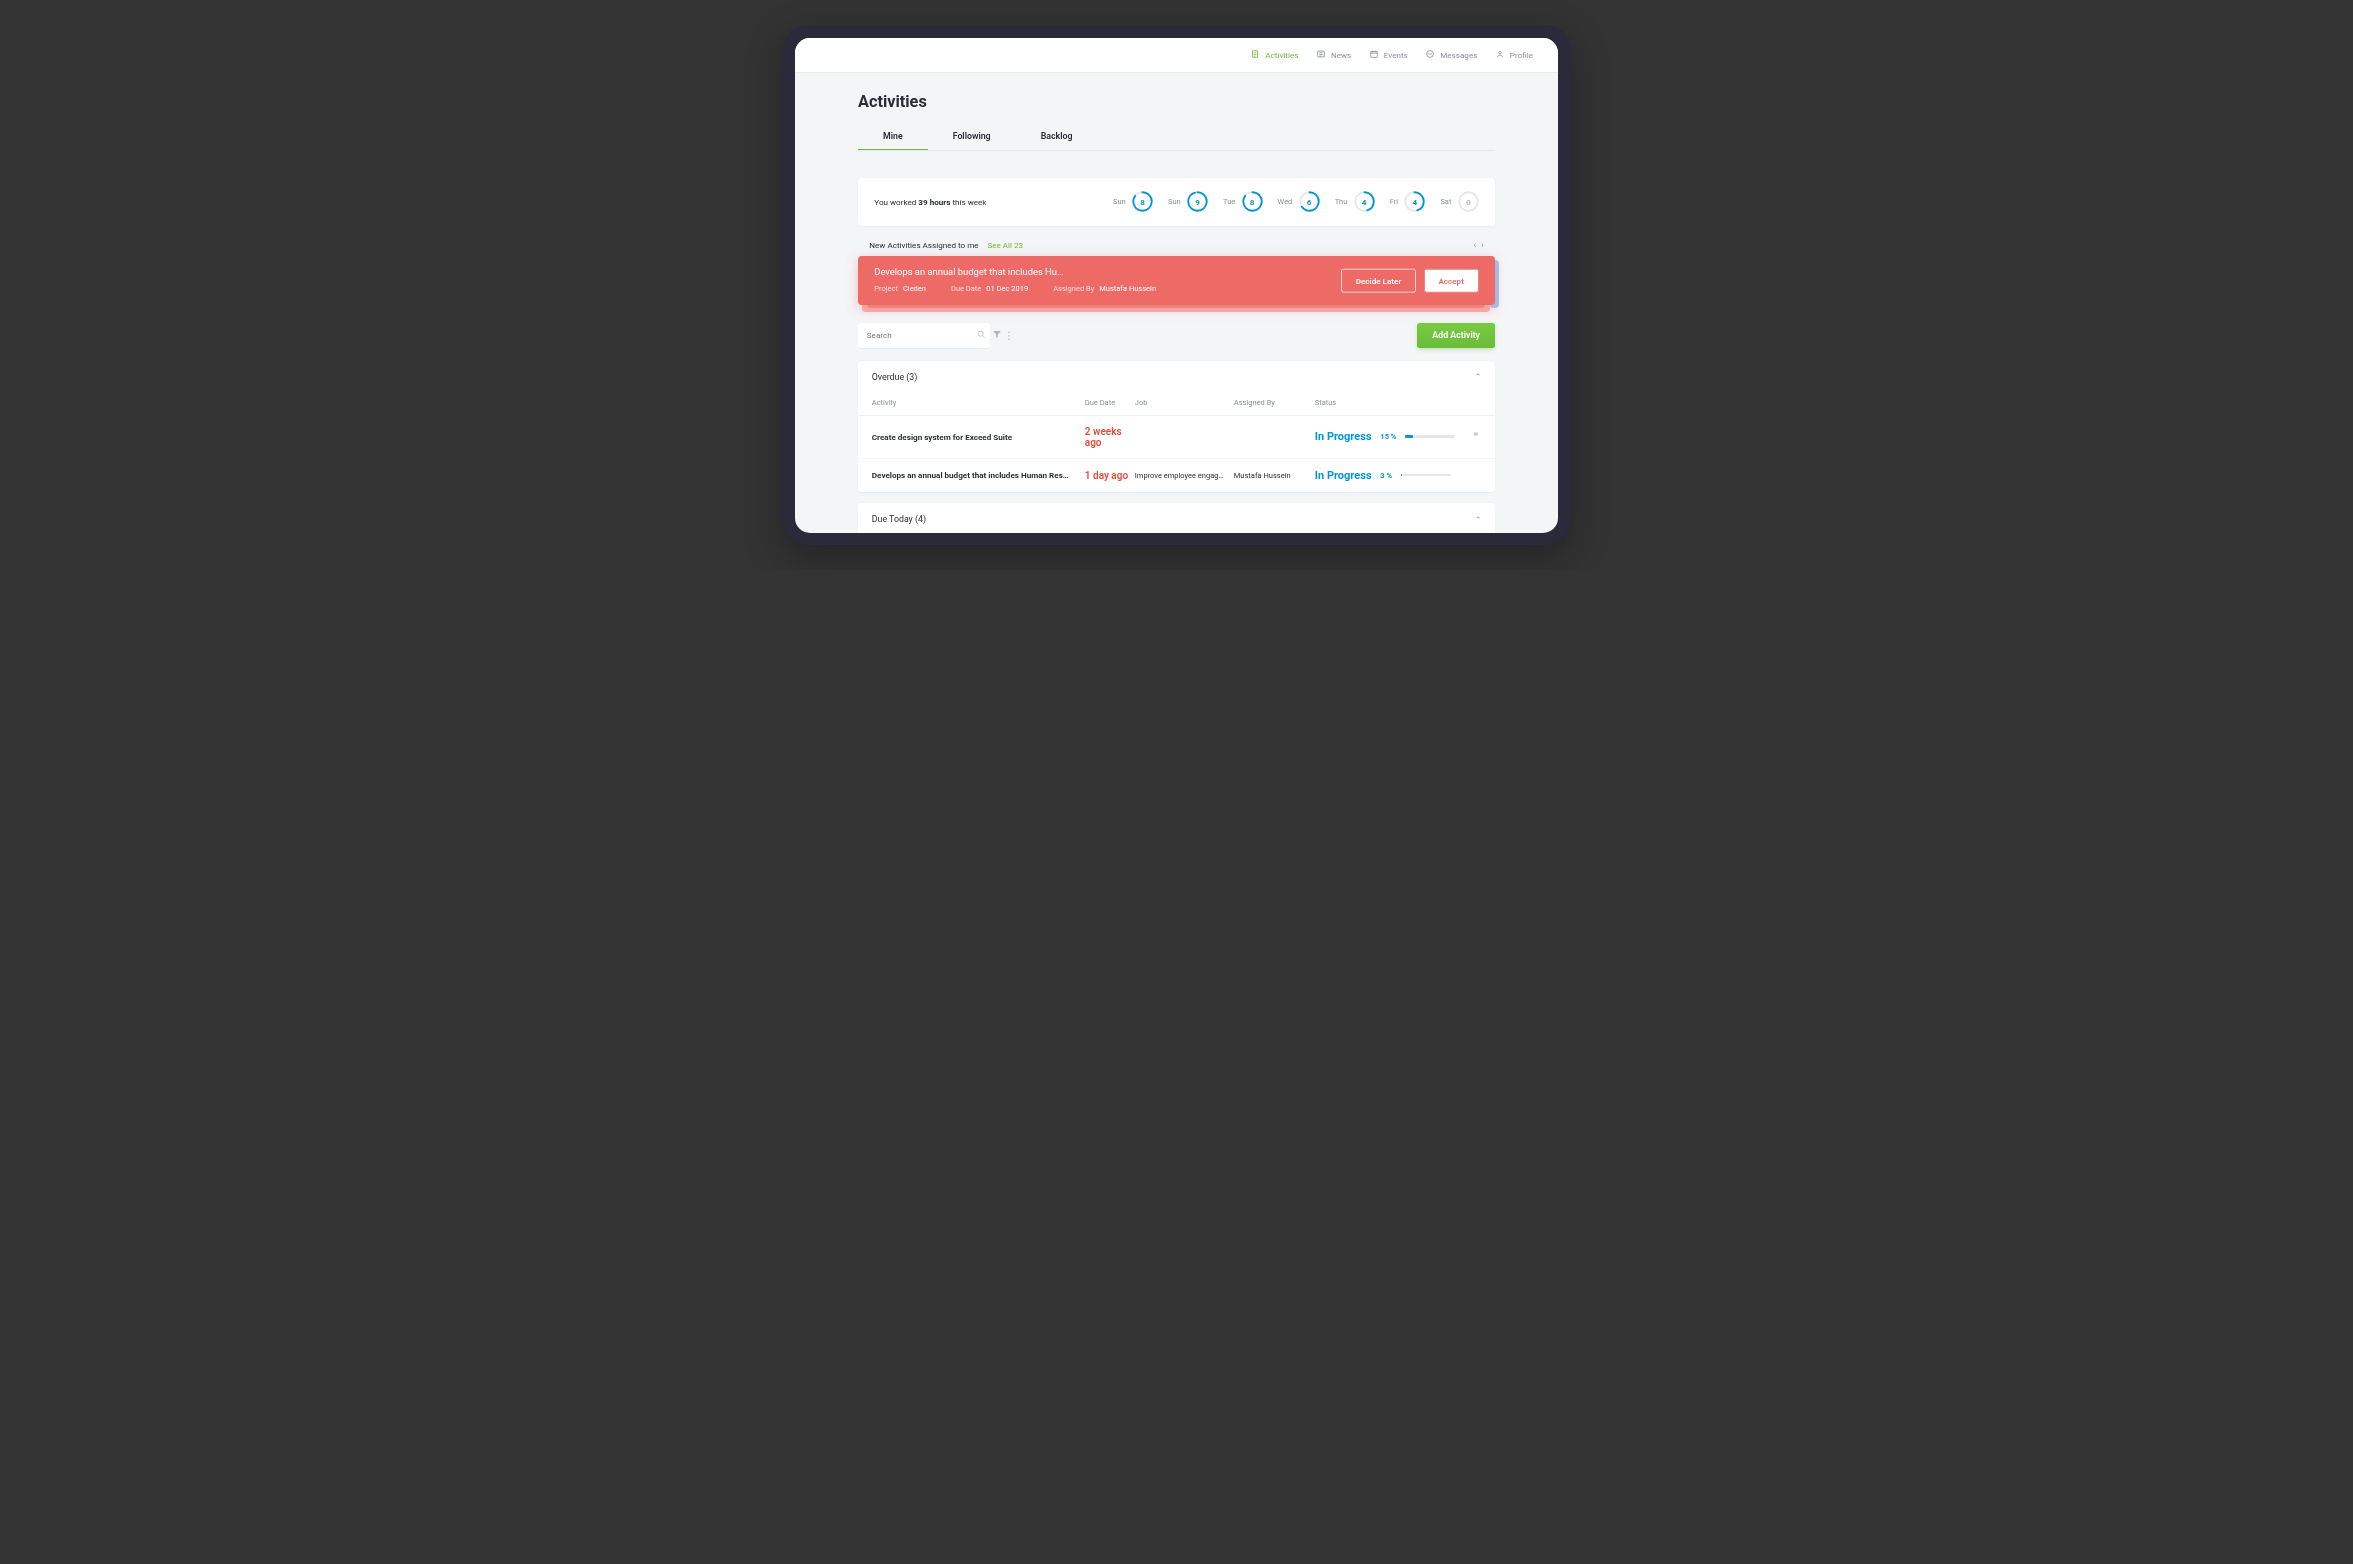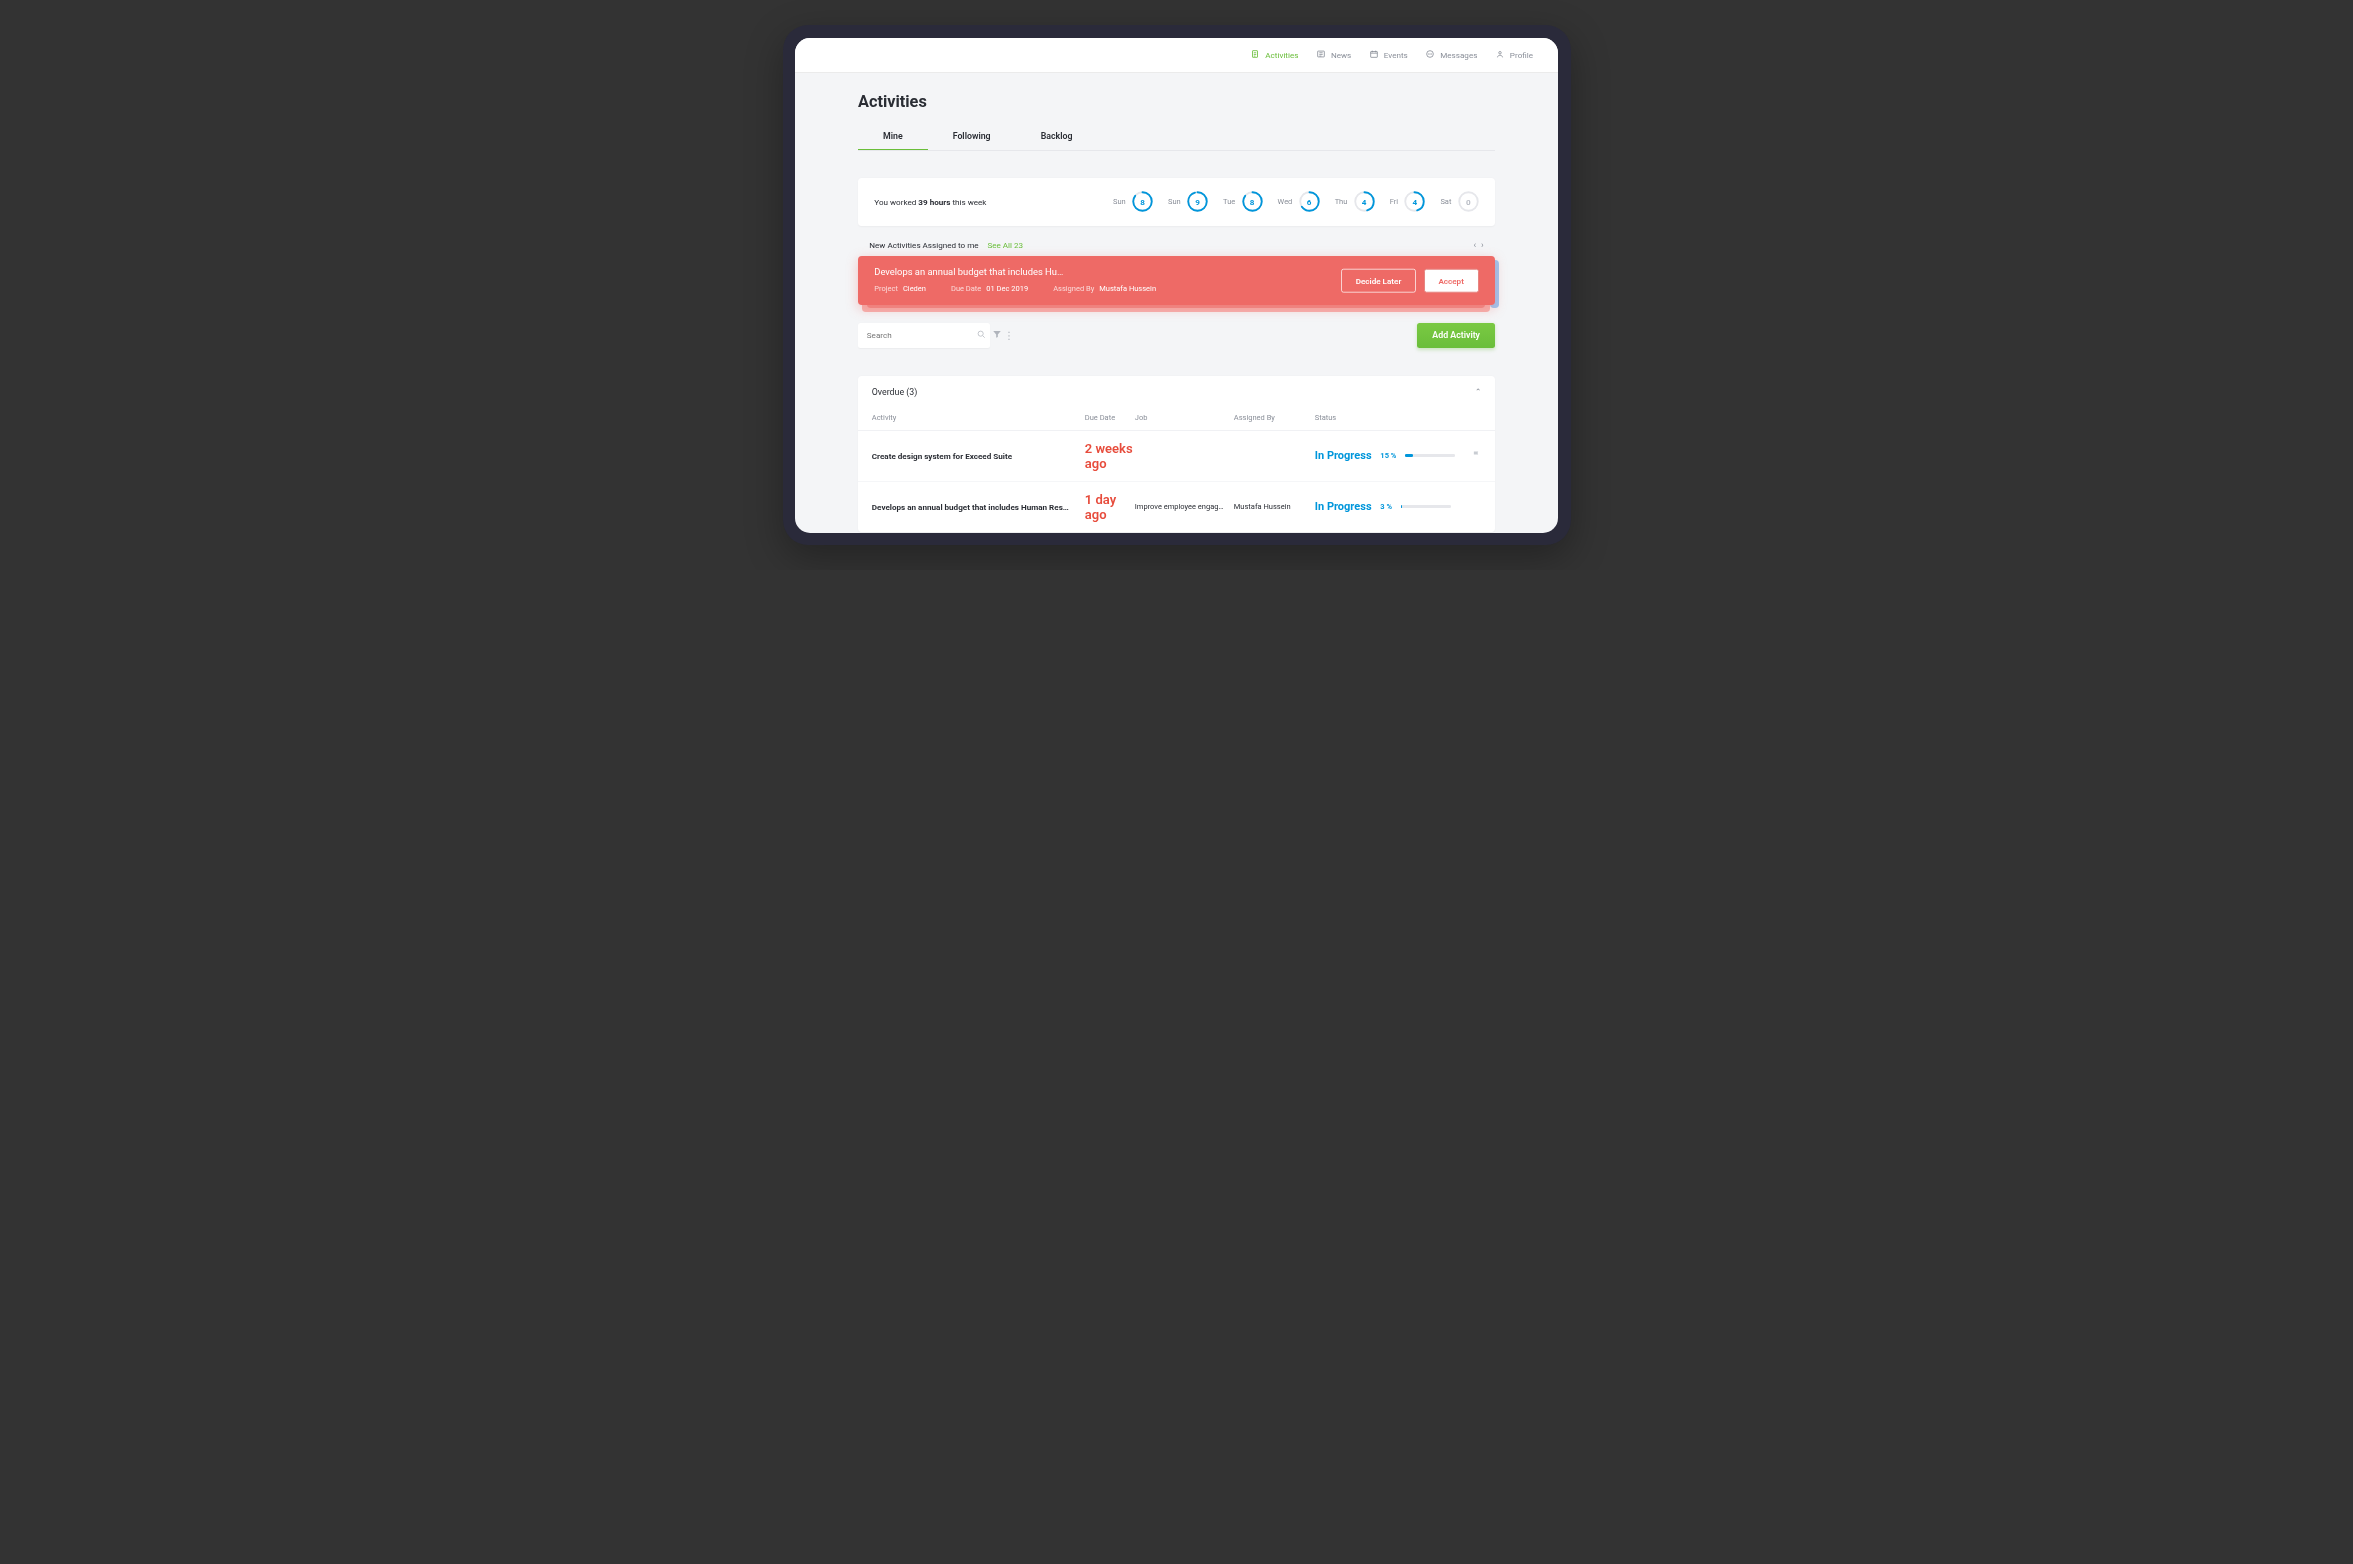--- a/index.html
+++ b/index.html
@@ -35,34 +35,34 @@
 .sb2{background:#f5b2af;left:3.8px;right:5px;top:7.5px}
 .sb3{background:#9bc6f2;right:-3.8px;width:8.8px;top:3.8px;height:48px}
 .assign-card{position:relative;background:#ee6a66;border-radius:3.8px;padding:10px 16.3px 12.5px;color:#fff;z-index:2;box-shadow:0 3.8px 11.3px rgba(238,106,102,.35)}
 .assign-title{font-size:9.4px;font-weight:400;margin-bottom:6.3px}
 .assign-meta{display:flex;gap:25px;font-size:7.5px}
 .meta-label{opacity:.75;margin-right:5px}
 .assign-actions{position:absolute;right:16.3px;top:50%;transform:translateY(-50%);display:flex;gap:7.5px}
 .btn{padding:6.3px 13.8px;border-radius:2.5px;font-size:8.1px;font-weight:600;cursor:pointer;border:none}
 .btn-ghost{background:transparent;border:0.6px solid rgba(255,255,255,.7);color:#fff}
 .btn-outline{background:#fff;border:0.6px solid #e68581;color:#ee6a66}
-.toolbar{display:flex;align-items:center;gap:2px;margin-bottom:28px}
+.toolbar{display:flex;align-items:center;gap:2px;margin-bottom:13px}
 .search{background:#fff;border-radius:2.5px;display:flex;align-items:center;padding:0 8.8px;height:25px;width:132px;box-shadow:0 0.6px 1.3px rgba(0,0,0,.04)}
 .search input{border:none;outline:none;flex:1;font-size:8.1px;background:transparent}
 .search-icon,.filter-icon,.more-icon{color:#b0b4bc;cursor:pointer}
 .spacer{flex:1}
 .btn-primary{background:linear-gradient(#7ac943,#6abe3a);color:#fff;height:25px;padding:0 15px;border-radius:2.5px;font-weight:600;font-size:8.8px;border:none;cursor:pointer;box-shadow:0 1.3px 3.8px rgba(106,190,58,.3)}
 .panel{background:#fff;border-radius:3.8px;box-shadow:0 0.6px 1.9px rgba(0,0,0,.04);margin-bottom:11.3px}
 .panel-head{display:flex;align-items:center;justify-content:space-between;padding:11.3px 13.8px;font-size:8.8px;color:#2a2d34;cursor:pointer}
 .chevron{color:#8a8f99;font-size:7.5px}
 .thead{display:grid;grid-template-columns:213px 50px 99px 81px 1fr;padding:5px 13.8px 7.5px;font-size:7.5px;color:#8a8f99;border-bottom:0.6px solid #f0f1f4}
 .row{display:grid;grid-template-columns:213px 50px 99px 81px 1fr;padding:10px 13.8px;font-size:8.1px;border-bottom:0.6px solid #f5f6f8;align-items:center}
 .row:last-child{border-bottom:none}
 .activity-name{font-weight:700;color:#2a2d34;white-space:nowrap;overflow:hidden;text-overflow:ellipsis;padding-right:6.3px}
-.due-date{color:#e74c3c;font-weight:600;font-size:13px}
+.due-date{color:#e74c3c;font-weight:600;font-size:10px}
 .job,.assigned-by{color:#2a2d34;font-size:7.5px;white-space:nowrap;overflow:hidden;text-overflow:ellipsis;padding-right:6.3px}
 .status-cell{display:flex;align-items:center;gap:8.8px}
 .status-txt{font-weight:700;font-size:11px}
 .status-txt.progress{color:#0096db}
 .status-txt.notstarted{color:#6c7385}
 .pct{color:#0096db;font-weight:700;font-size:7.5px}
 .bar{width:50px;height:2.5px;background:#e6e7eb;border-radius:1.3px;position:relative}
 .bar-fill{position:absolute;left:0;top:0;bottom:0;background:#0096db;border-radius:1.3px}
 .flag-icon{color:#c8ccd2;margin-left:auto}
 </style>

